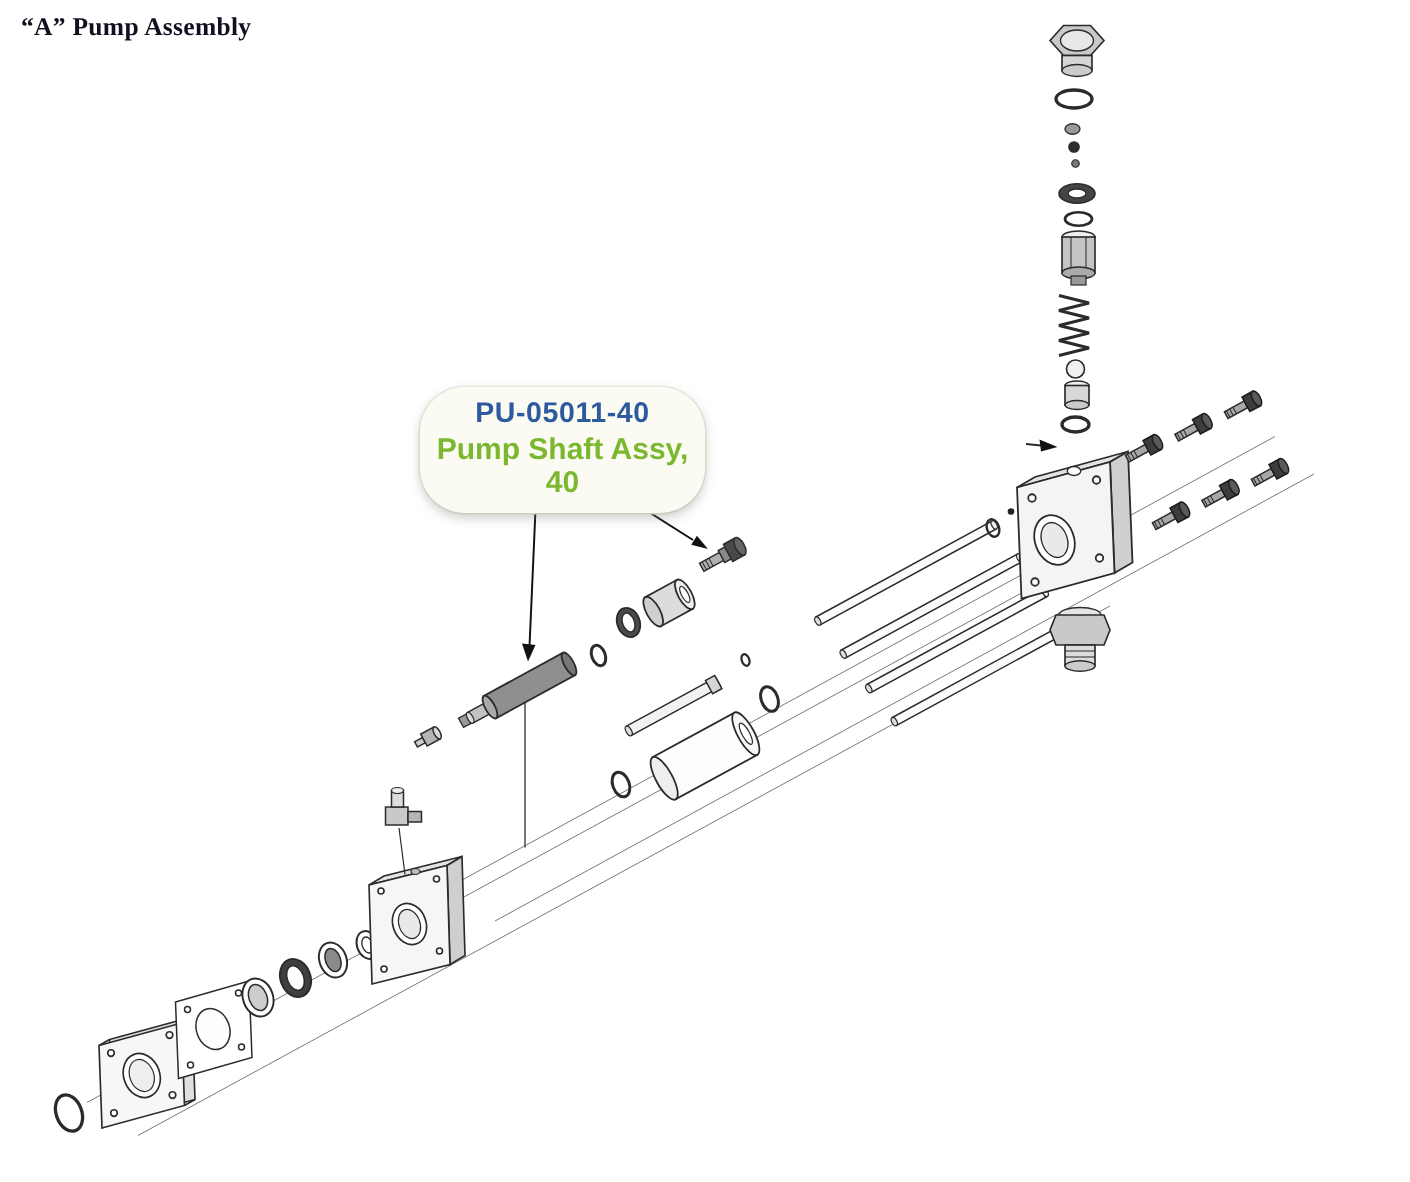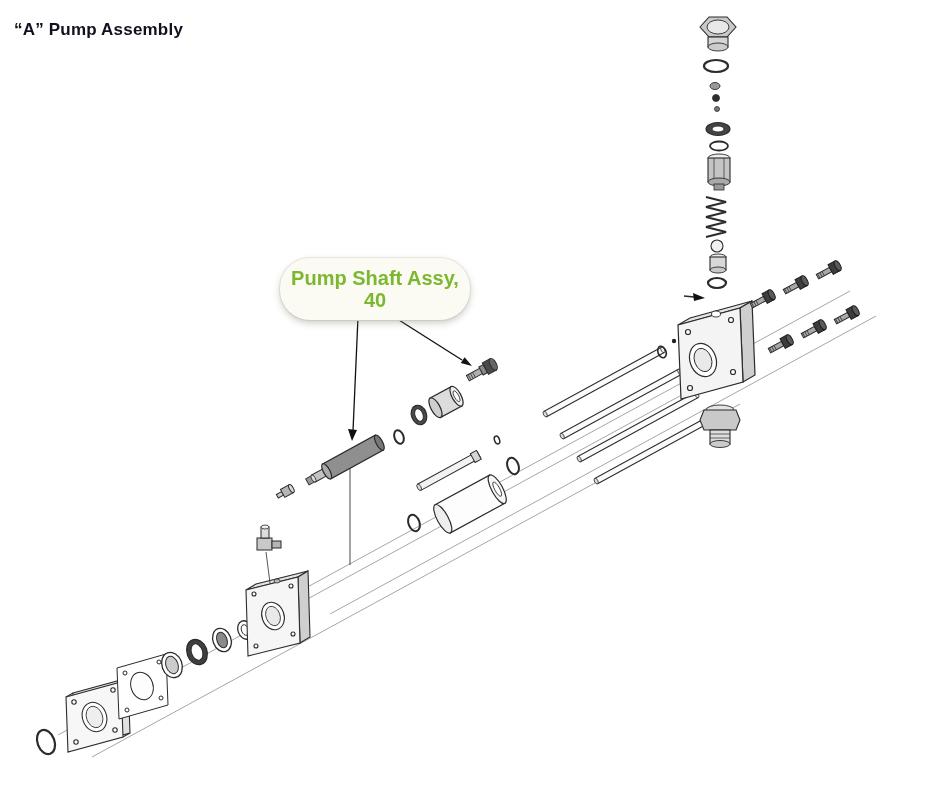--- a/index.html
+++ b/index.html
@@ -1,40 +1,41 @@
 <!DOCTYPE html>
 <html><head>
 <meta charset="utf-8">
 <style>
   html,body{margin:0;padding:0;background:#fff;}
   .stage{
     position:relative;width:940px;height:788px;background:#ffffff;overflow:hidden;
     font-family:"Liberation Sans", sans-serif;
   }
   .page-title{
-    position:absolute;left:14px;top:20px;margin:0;
-    font-size:17px;font-weight:700;color:#10101f;letter-spacing:.2px;z-index:3;
+    position:absolute;left:14px;top:8px;margin:0;
+    font-size:17px;font-weight:700;color:#10101f;letter-spacing:.2px;z-index:3;font-family:Liberation Serif, serif;
   }
   .diagram-svg{position:absolute;left:0;top:0;z-index:1;}
   .callout{
     position:absolute;left:280px;top:258px;width:190px;padding:7px 0 9px;
     background:#fbfbf3;border-radius:30px;text-align:center;z-index:2;
     box-shadow:0 3px 7px rgba(120,120,110,.38), 0 0 0 1px #efefe6;
   }
   .callout-number{font-size:19px;font-weight:800;color:#2d5a9e;letter-spacing:.4px;line-height:1.15;}
   .callout-name{font-size:20px;font-weight:700;color:#7cb82f;margin-top:2px;line-height:1.1;}
 </style>
 </head>
 <body>
 
 <div class="stage">
 
   <h1 class="page-title">“A” Pump Assembly</h1>
 
   <div class="callout">
+    <div class="callout-number">PU-05011-40</div>
     <div class="callout-name">Pump Shaft Assy, 40</div>
   </div>
 
   <svg class="diagram-svg" width="940" height="788" viewBox="0 0 940 788" xmlns="http://www.w3.org/2000/svg">
     <defs>
       <g id="bolt">
         <rect x="-12" y="-2.5" width="15" height="5" fill="#a8a8a8" stroke="#2b2b2b" stroke-width="1"></rect>
         <line x1="-10.5" y1="-2.5" x2="-10.5" y2="2.5" stroke="#2b2b2b" stroke-width="0.7"></line>
         <line x1="-8" y1="-2.5" x2="-8" y2="2.5" stroke="#2b2b2b" stroke-width="0.7"></line>
         <line x1="-5.5" y1="-2.5" x2="-5.5" y2="2.5" stroke="#2b2b2b" stroke-width="0.7"></line>

